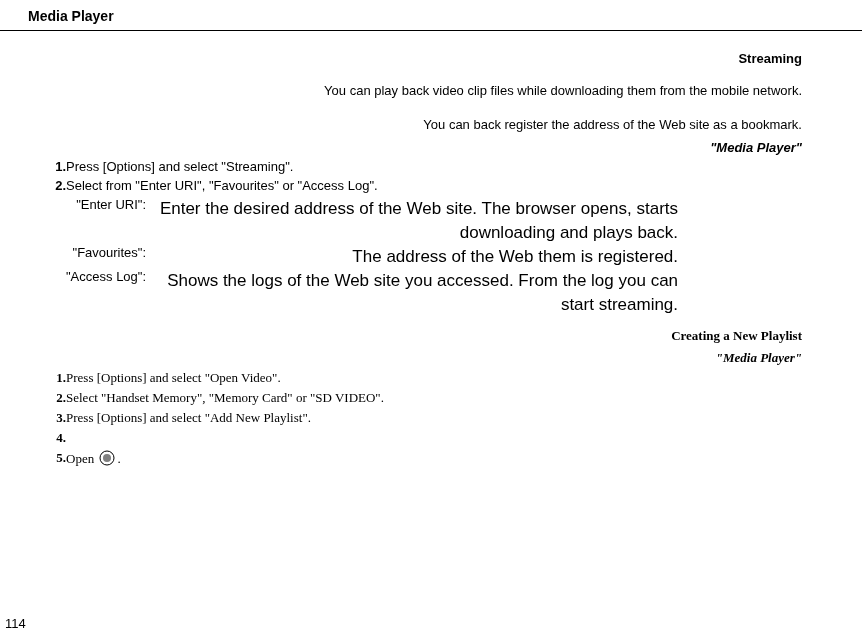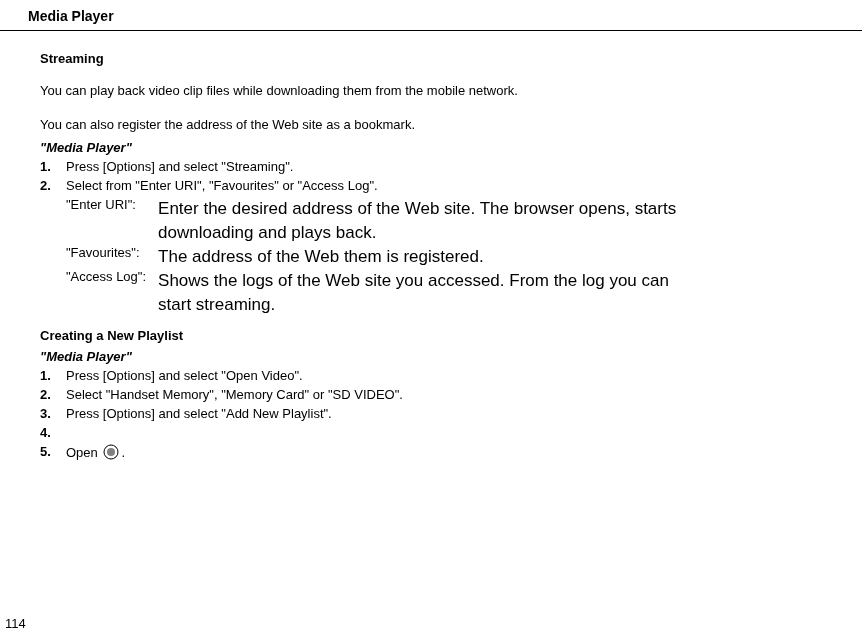--- a/index.html
+++ b/index.html
@@ -20,20 +20,21 @@
       font-size: 14px;
       padding-left: 8px;
     }
     .hr {
       border: none;
       border-top: 1.5px solid #000;
       margin: 6px 0 0 0;
     }
     .content {
       padding: 16px 60px 0 40px;
+      text-align: right;
     }
     .section-title {
       font-weight: bold;
       font-size: 13px;
       margin-top: 4px;
     }
     .para {
       font-size: 13px;
       font-weight: 300;
       line-height: 1.4;
@@ -81,20 +82,21 @@
     .def-desc {
       display: table-cell;
       font-size: 17px;
       font-weight: 300;
       vertical-align: top;
       line-height: 1.4;
       max-width: 520px;
     }
     .section2 {
       margin-top: 12px;
+      font-family: Liberation Serif, serif;
     }
     .circle-icon {
       display: inline-block;
       vertical-align: middle;
       margin: 0 2px;
     }
     .page-num {
       position: absolute;
       bottom: 12px;
       left: 5px;
@@ -108,21 +110,21 @@
 <div class="header">
   <div class="header-title">Media Player</div>
 </div>
 <hr class="hr">
 
 <div class="content">
 
   <div>
     <div class="section-title">Streaming</div>
     <div class="para">You can play back video clip files while downloading them from the mobile network.</div>
-    <div class="para">You can also register the address of the Web site as a bookmark.</div>
+    <div class="para">You can back register the address of the Web site as a bookmark.</div>
     <div class="quoted-label">"Media Player"</div>
 
     <ol class="step-list">
       <li class="step-item">
         <span class="step-num">1.</span>
         <span class="step-text">Press [Options] and select "Streaming".</span>
       </li>
       <li class="step-item">
         <span class="step-num">2.</span>
         <span class="step-text">Select from "Enter URI", "Favourites" or "Access Log".</span>

